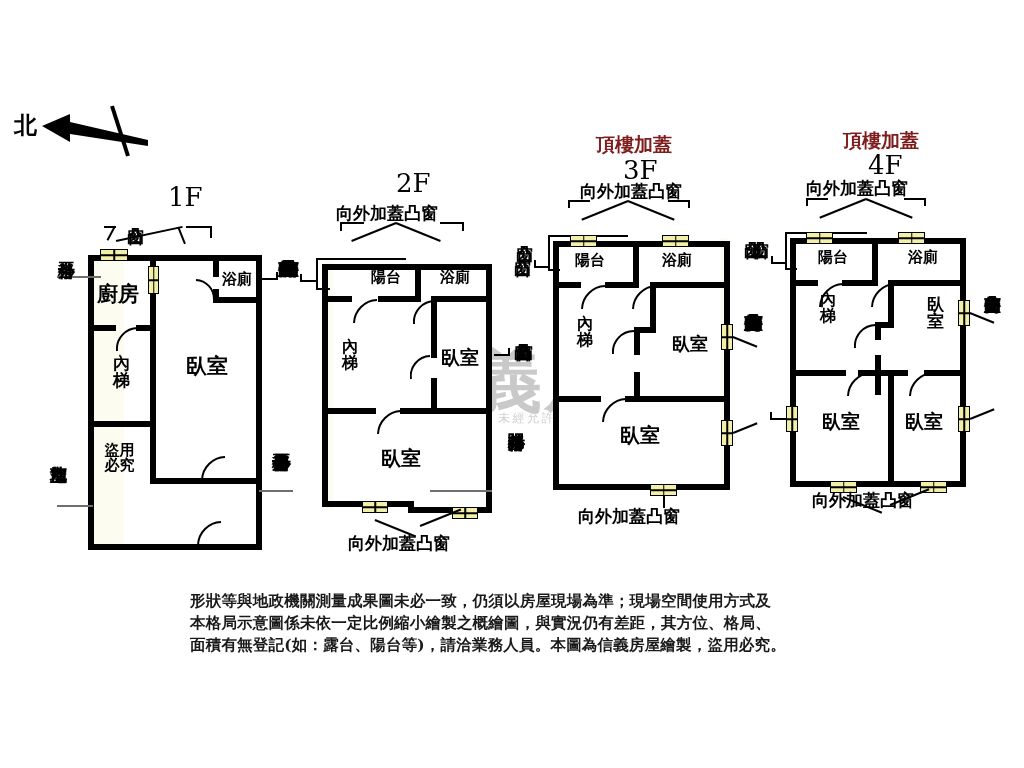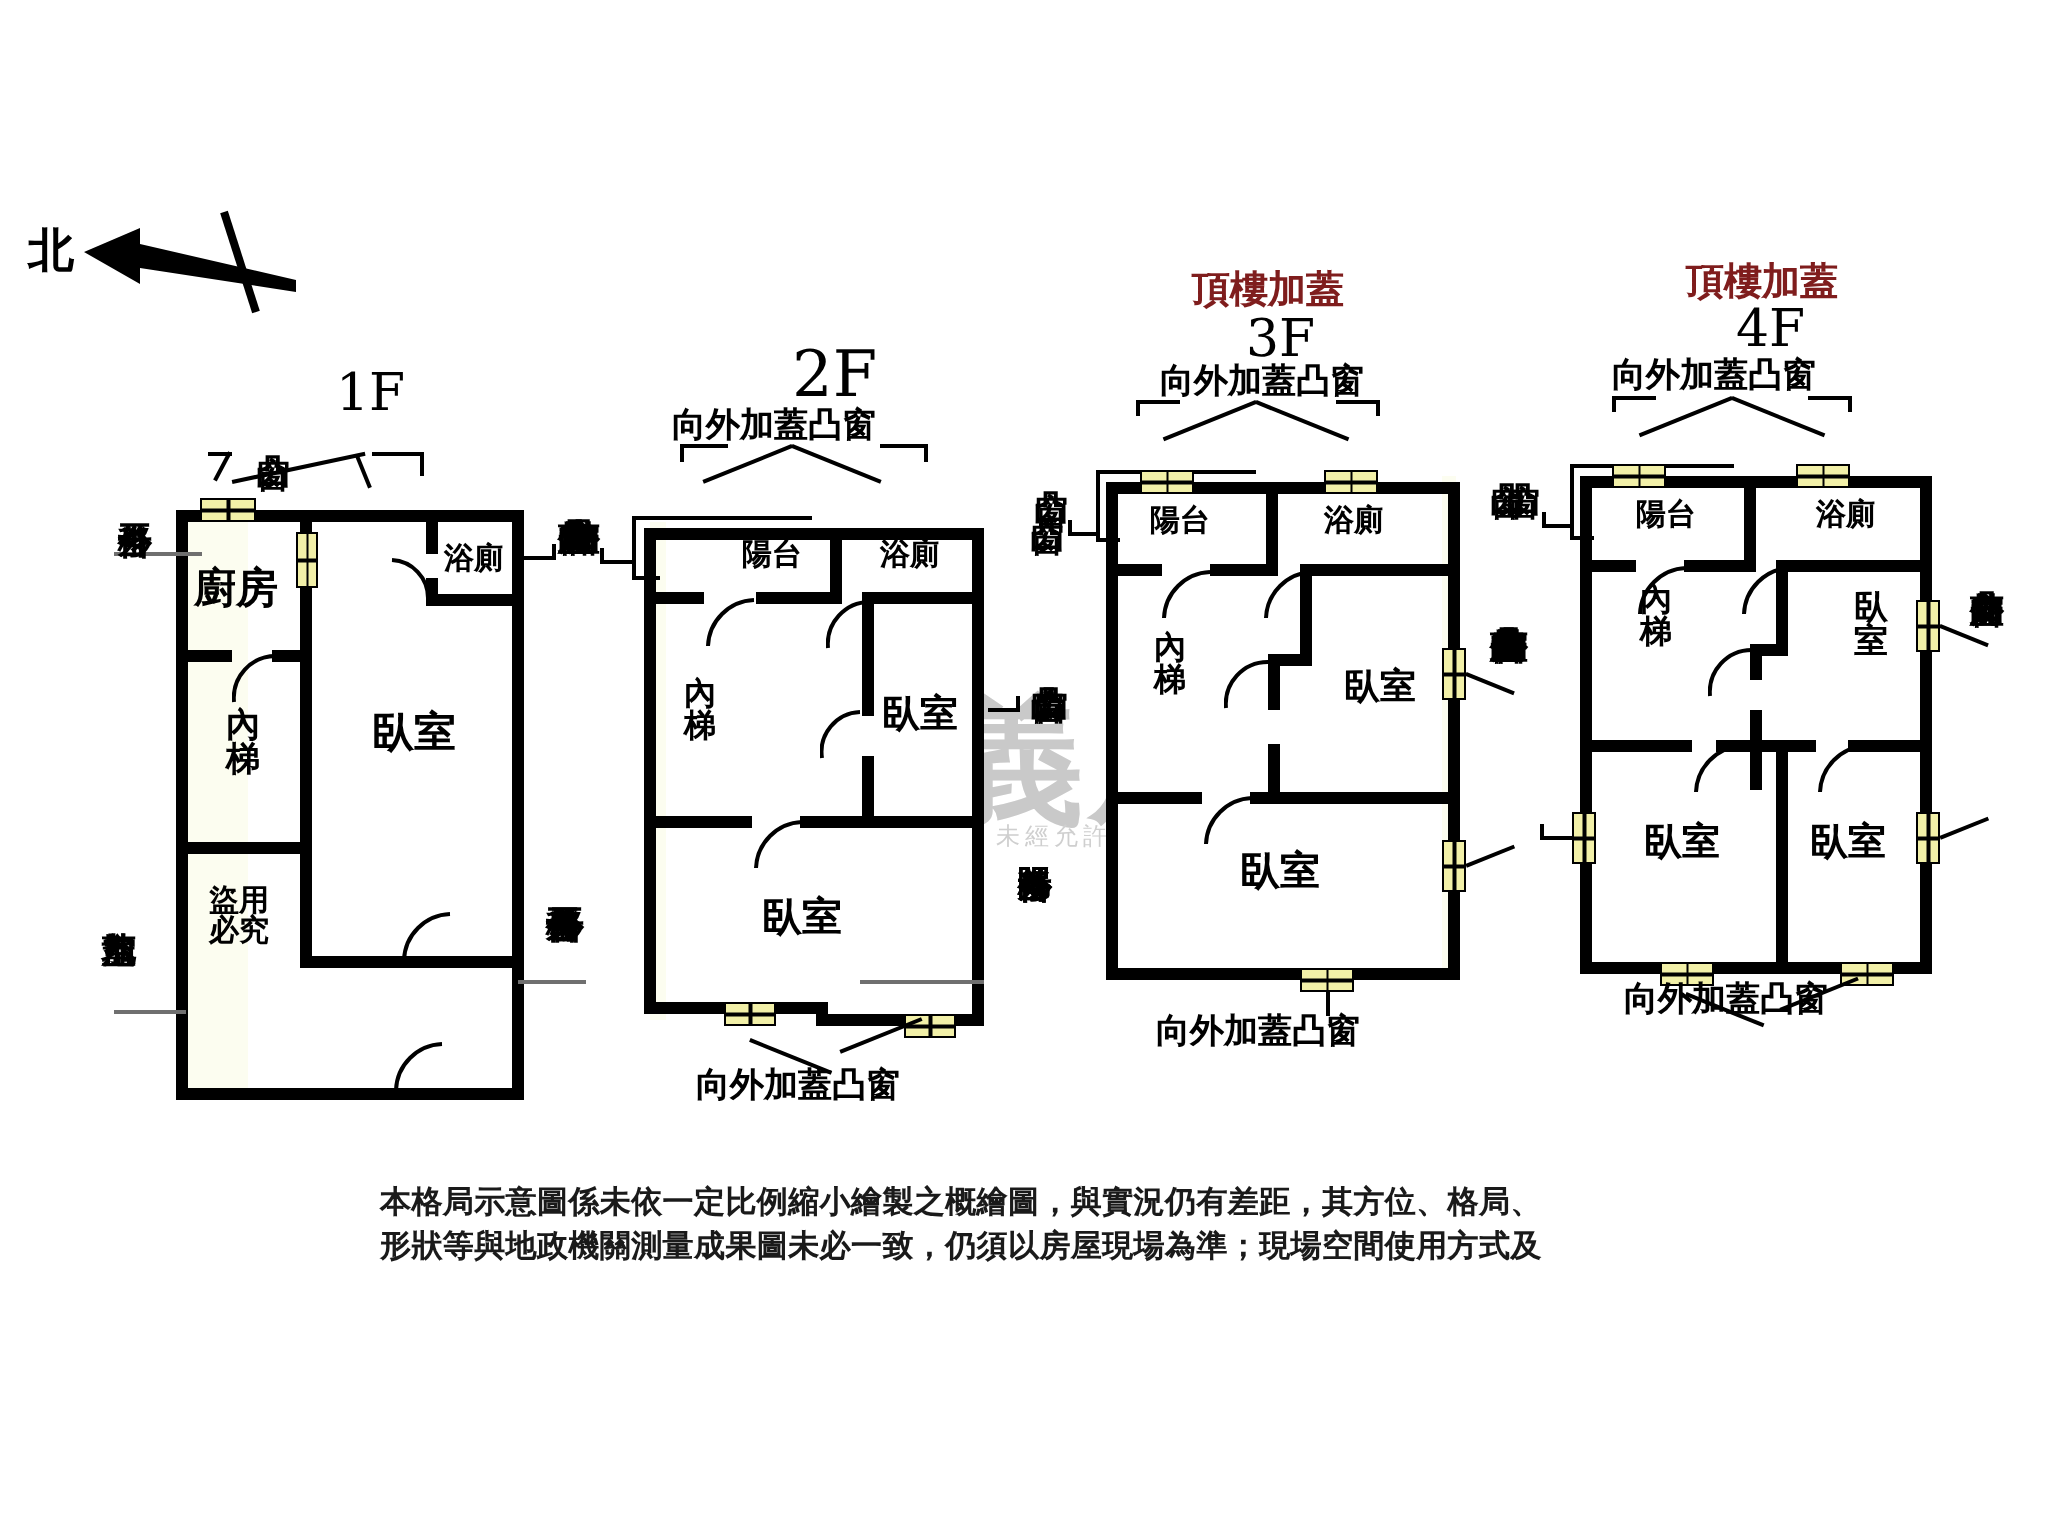--- a/index.html
+++ b/index.html
@@ -176,21 +176,21 @@
 
     <div class="note vert" style="left:127px;top:214px;font-size:17px;">凸窗</div>
     <div class="note vert" style="left:58px;top:248px;font-size:17px;height:106px;">平台外移</div>
     <div class="note vert" style="left:50px;top:452px;font-size:17px;height:106px;">空地加蓋</div>
     <div class="note vert" style="left:278px;top:246px;font-size:17px;height:158px;">向外加蓋凸窗</div>
     <div class="note vert" style="left:272px;top:440px;font-size:17px;height:106px;">平台外移</div>
   </div>
 
   <div>
 
-    <div class="ftitle" style="left:396px;top:168px;font-size:32px;">2F</div>
+    <div class="ftitle" style="left:396px;top:168px;font-size:26px;">2F</div>
 
     <div class="fill" style="left:325px;top:261px;width:164px;height:249px;"></div>
     <div class="fillY" style="left:325px;top:261px;width:8px;height:249px;"></div>
 
     <div class="thin" style="left:316px;top:258px;width:1.6px;height:32px;"></div>
     <div class="thin" style="left:316px;top:258px;width:90px;height:1.6px;"></div>
     <div class="thin" style="left:316px;top:288px;width:14px;height:1.6px;"></div>
 
     <div class="wall" style="left:322px;top:264px;width:170px;height:6px;"></div>
     <div class="wall" style="left:322px;top:264px;width:6px;height:243px;"></div>
@@ -421,17 +421,18 @@
     <div class="rname" style="left:905px;top:412px;font-size:19px;">臥室</div>
 
     <div class="note" style="left:806px;top:180px;font-size:17px;">向外加蓋凸窗</div>
     <div class="note" style="left:812px;top:492px;font-size:17px;">向外加蓋凸窗</div>
     <div class="note vert" style="left:752px;top:228px;font-size:17px;height:58px;">凸窗</div>
     <div class="note vert" style="left:746px;top:300px;font-size:17px;height:158px;">向外加蓋凸窗</div>
     <div class="note vert" style="left:984px;top:282px;font-size:17px;height:158px;">向外加蓋凸窗</div>
   </div>
 
   <div class="disclaimer">
+    <div>形狀等與地政機關測量成果圖未必一致，仍須以房屋現場為準；現場空間使用方式及</div>
     <div>本格局示意圖係未依一定比例縮小繪製之概繪圖，與實況仍有差距，其方位、格局、</div>
-    <div>形狀等與地政機關測量成果圖未必一致，仍須以房屋現場為準；現場空間使用方式及</div>
+    <div>面積有無登記(如：露台、陽台等)，請洽業務人員。本圖為信義房屋繪製，盜用必究。</div>
   </div>
 
 </div>
 
 </body></html>

